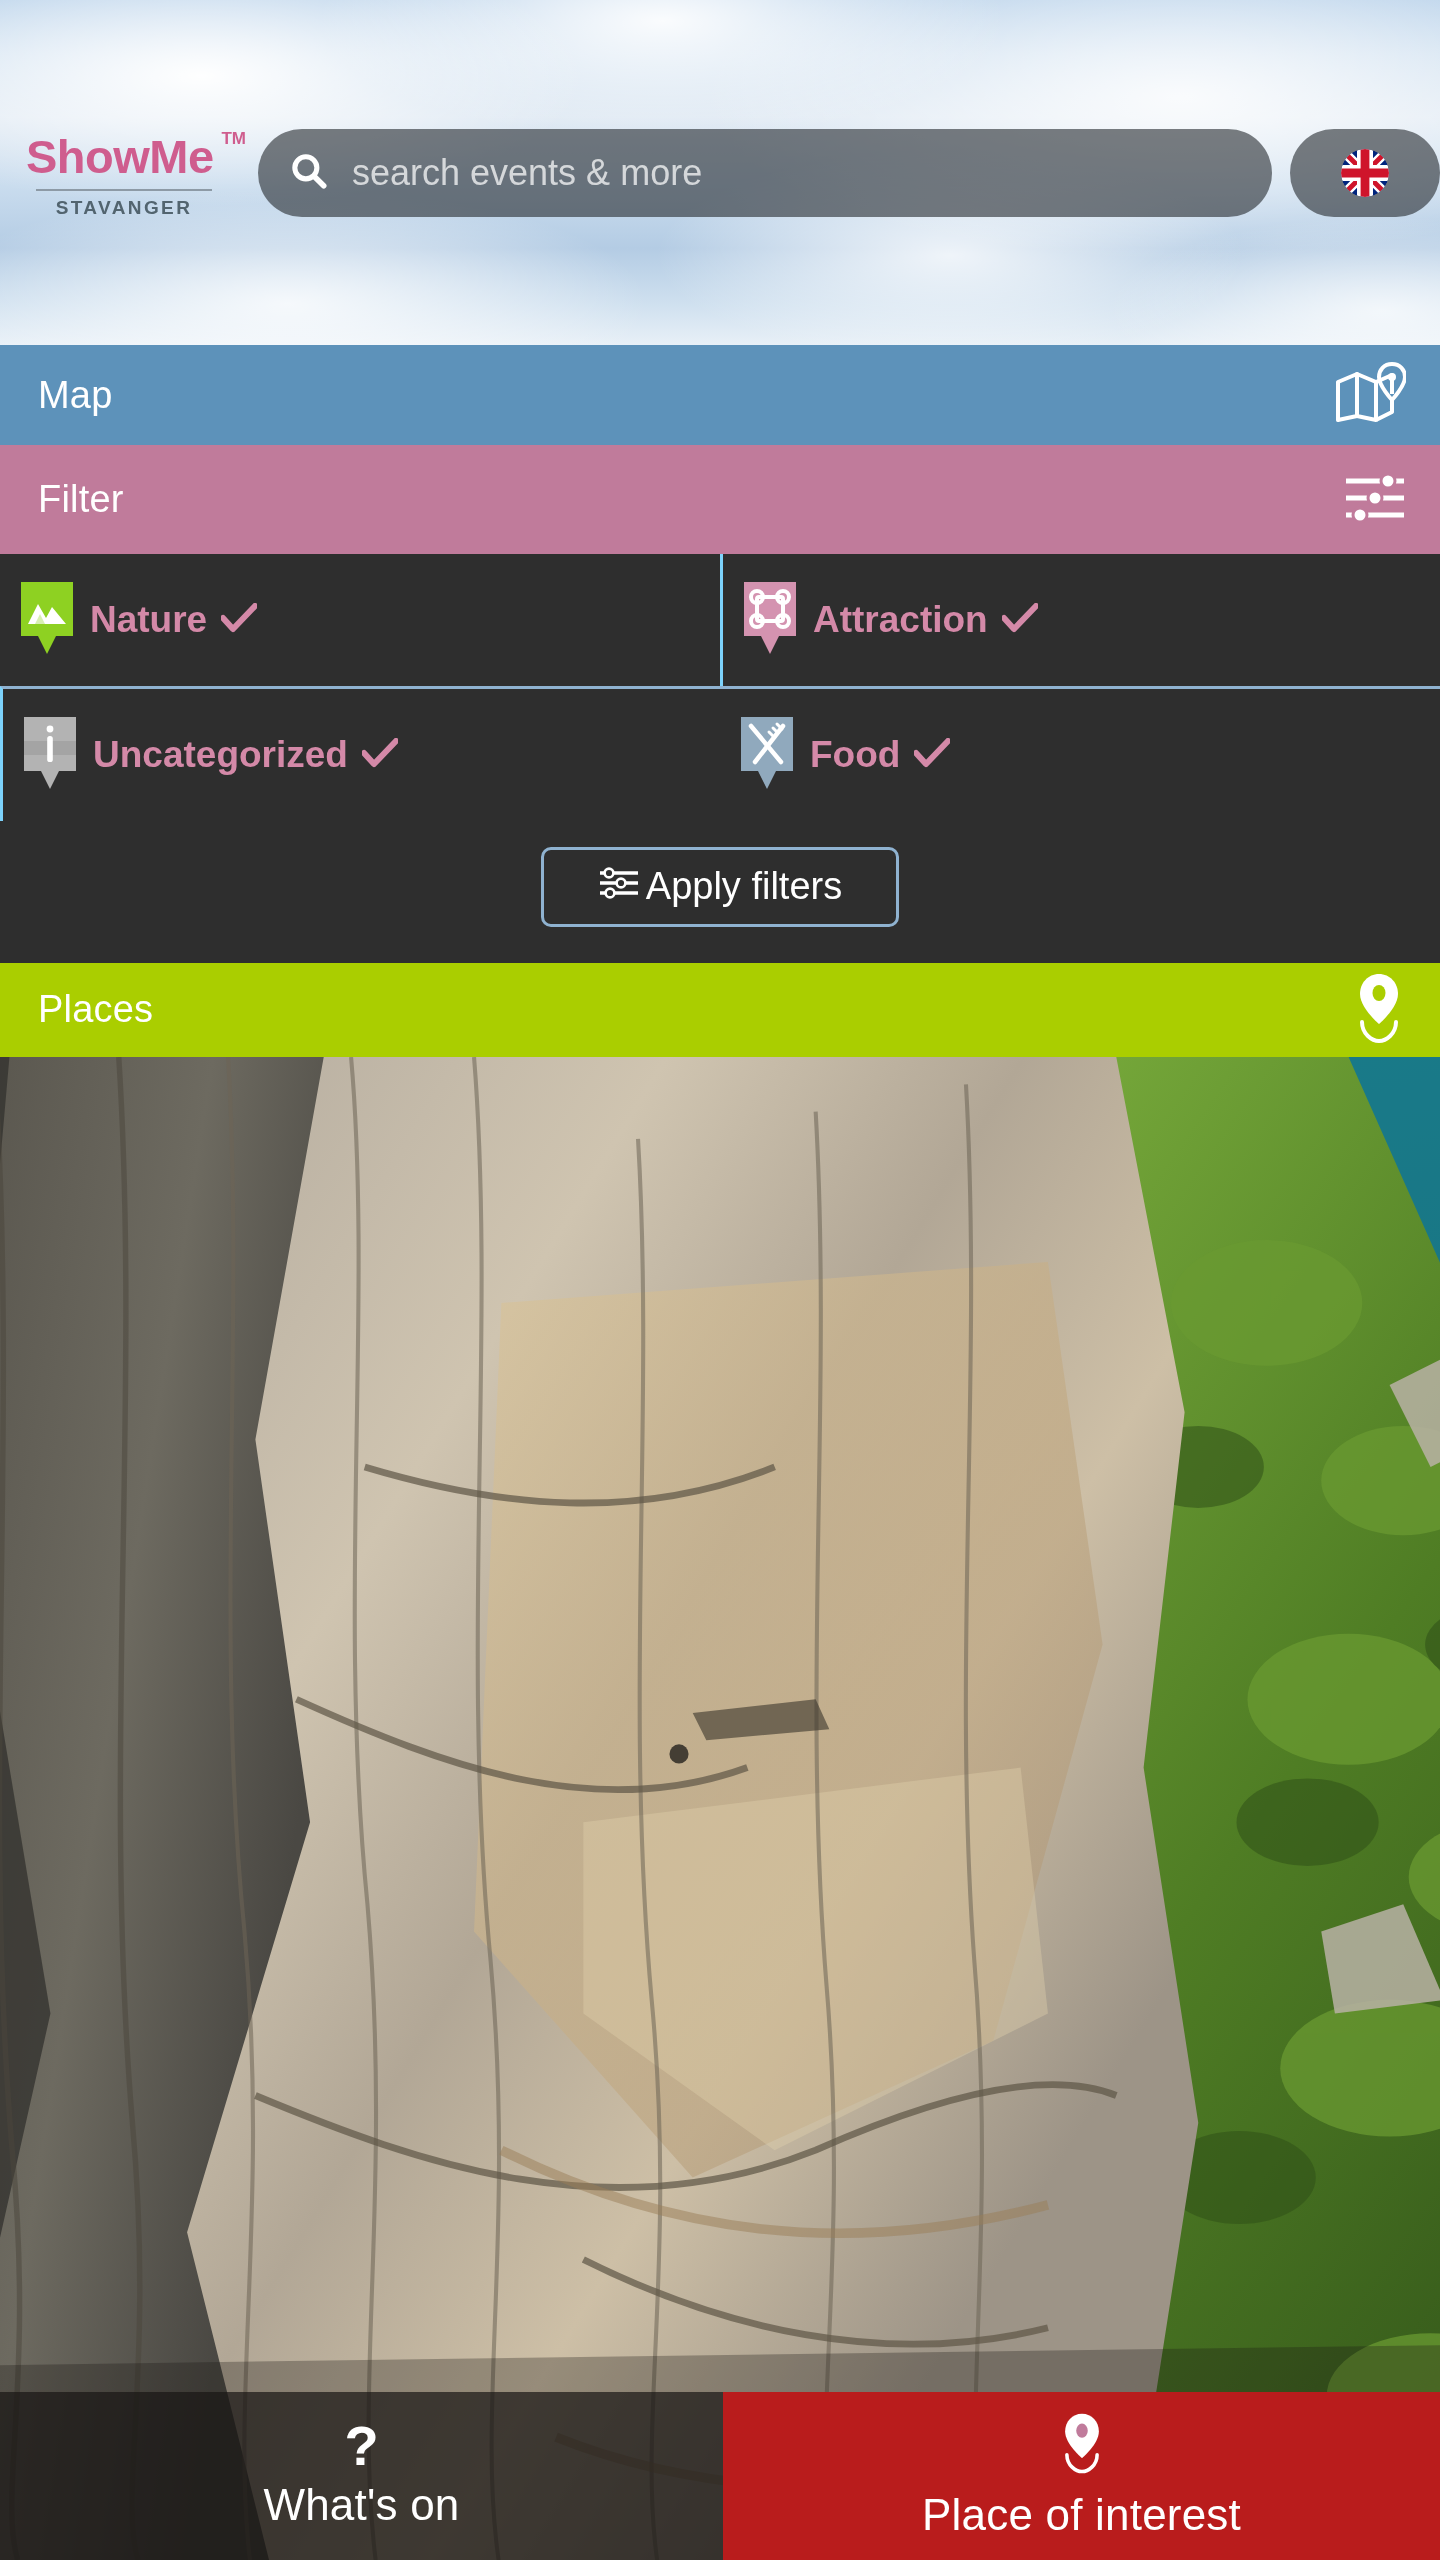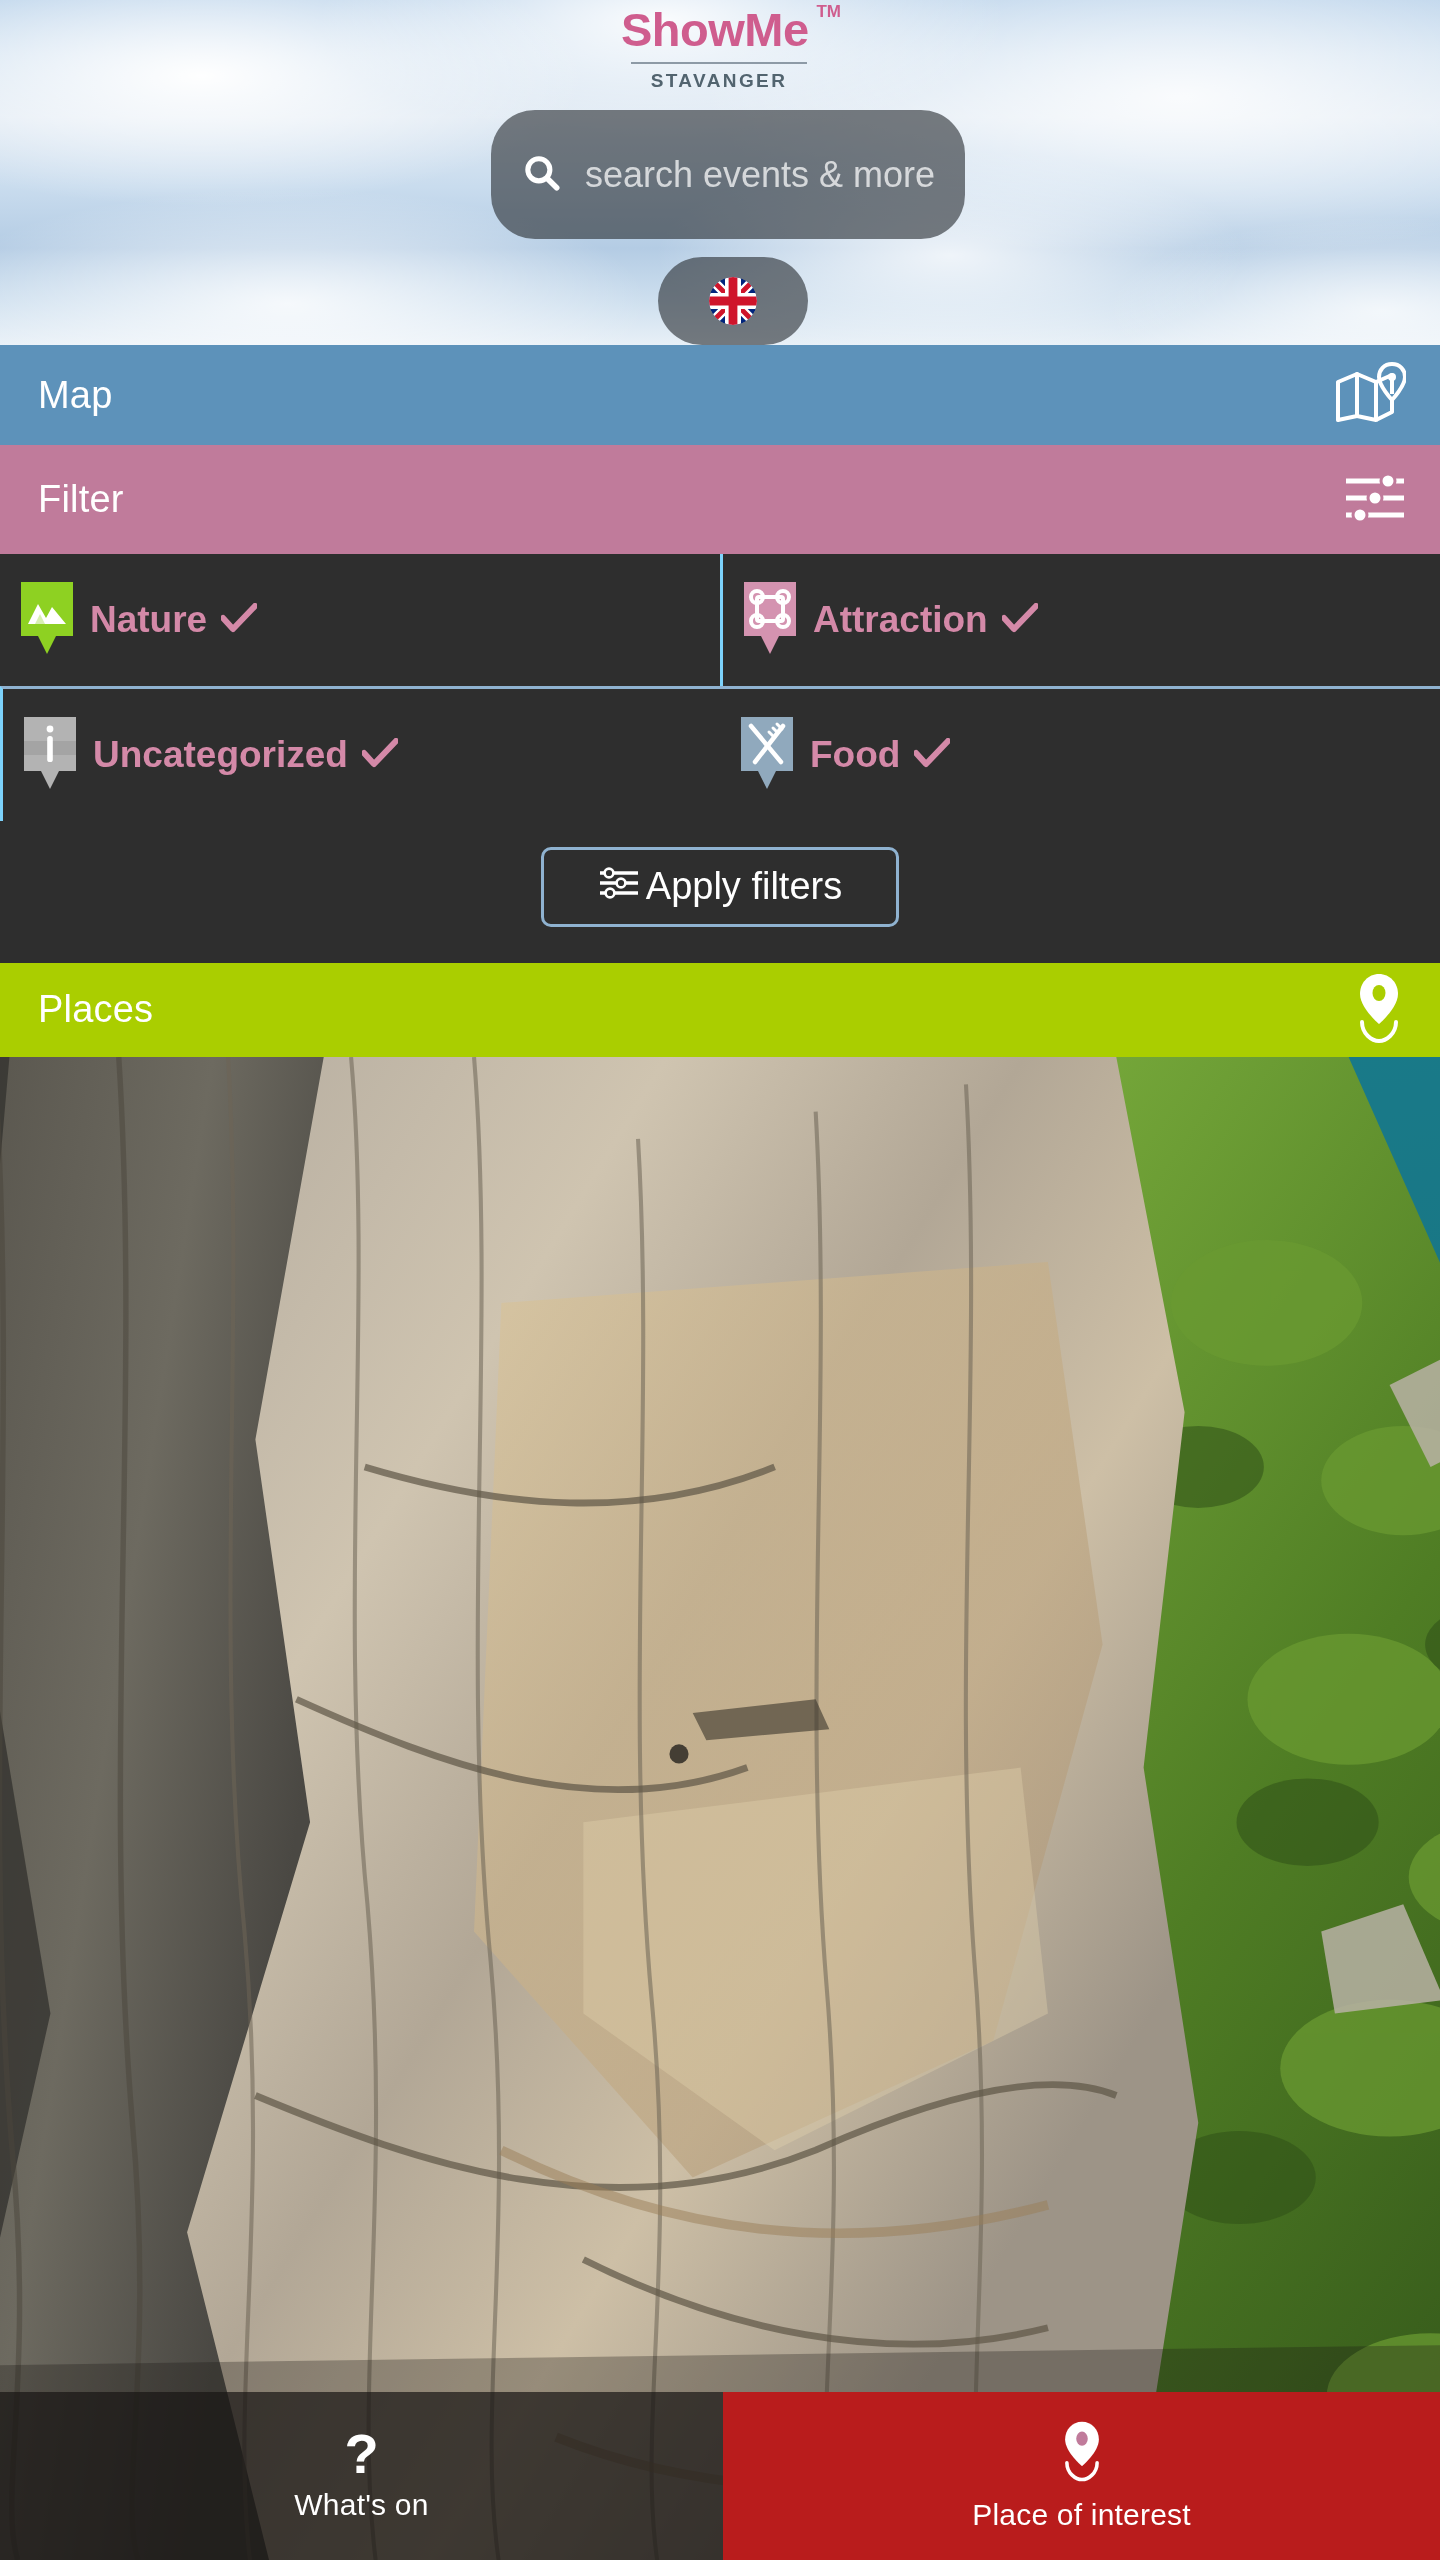--- a/index.html
+++ b/index.html
@@ -39,21 +39,20 @@
       radial-gradient(ellipse 380px 130px at 96% 90%, rgba(255,255,255,0.72) 0%, rgba(255,255,255,0.0) 72%),
       linear-gradient(180deg, #b9d2ea 0%, #cfe0f0 16%, #dfe9f3 34%, #c9dcee 54%, #b4ccE4 72%, #cfe0ef 88%, #e8f0f7 100%);
   }
   .header-inner {
     position: absolute;
     inset: 0;
     display: flex;
     align-items: center;
     padding: 0 28px 0 26px;
     gap: 18px;
-    flex-direction: column;
   }
 
   .logo-block {
     flex: 0 0 auto;
     width: 196px;
     padding-top: 6px;
   }
   .logo-wordmark {
     position: relative;
     display: block;
@@ -227,21 +226,21 @@
     display: flex;
     flex-direction: column;
     align-items: center;
     justify-content: center;
     gap: 10px;
     cursor: pointer;
   }
   .nav-whatson { background: rgba(24,22,20,0.70); flex: 0 0 723px; }
   .nav-poi     { background: #b91c1c; flex: 1 1 auto; text-align: center; }
   .nav-label {
-    font-size: 30px;
+    font-size: 44px;
     color: #ffffff;
     white-space: nowrap;
     letter-spacing: 0.2px;
   }
   .nav-qmark {
     font-size: 56px;
     color: #ffffff;
     font-weight: bold;
     line-height: 0.85;
   }

